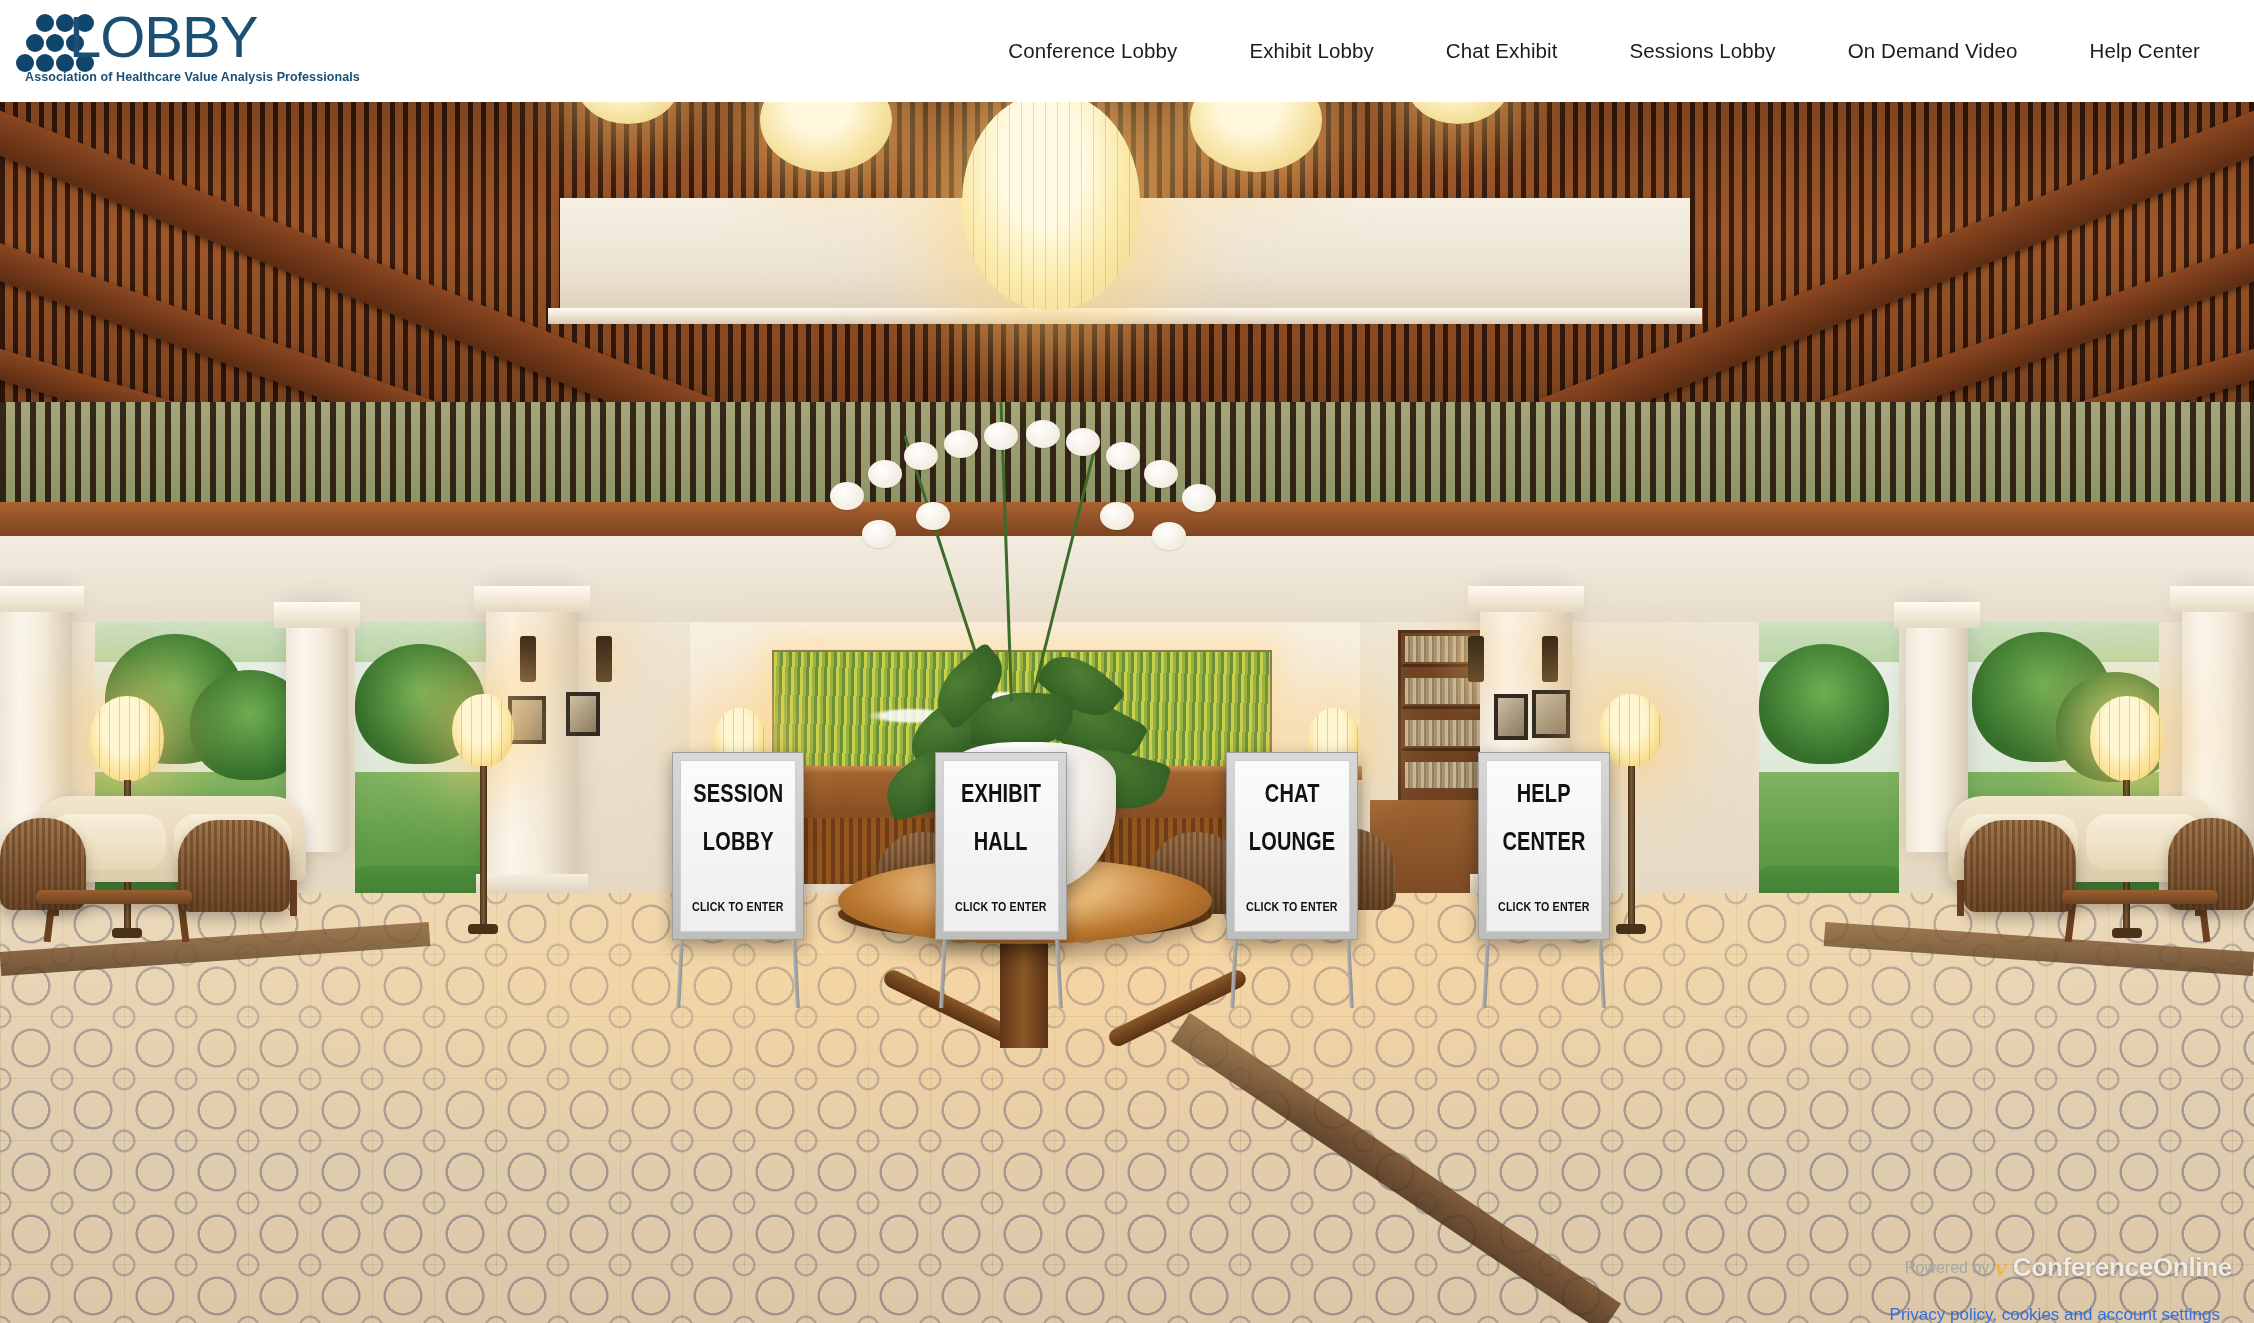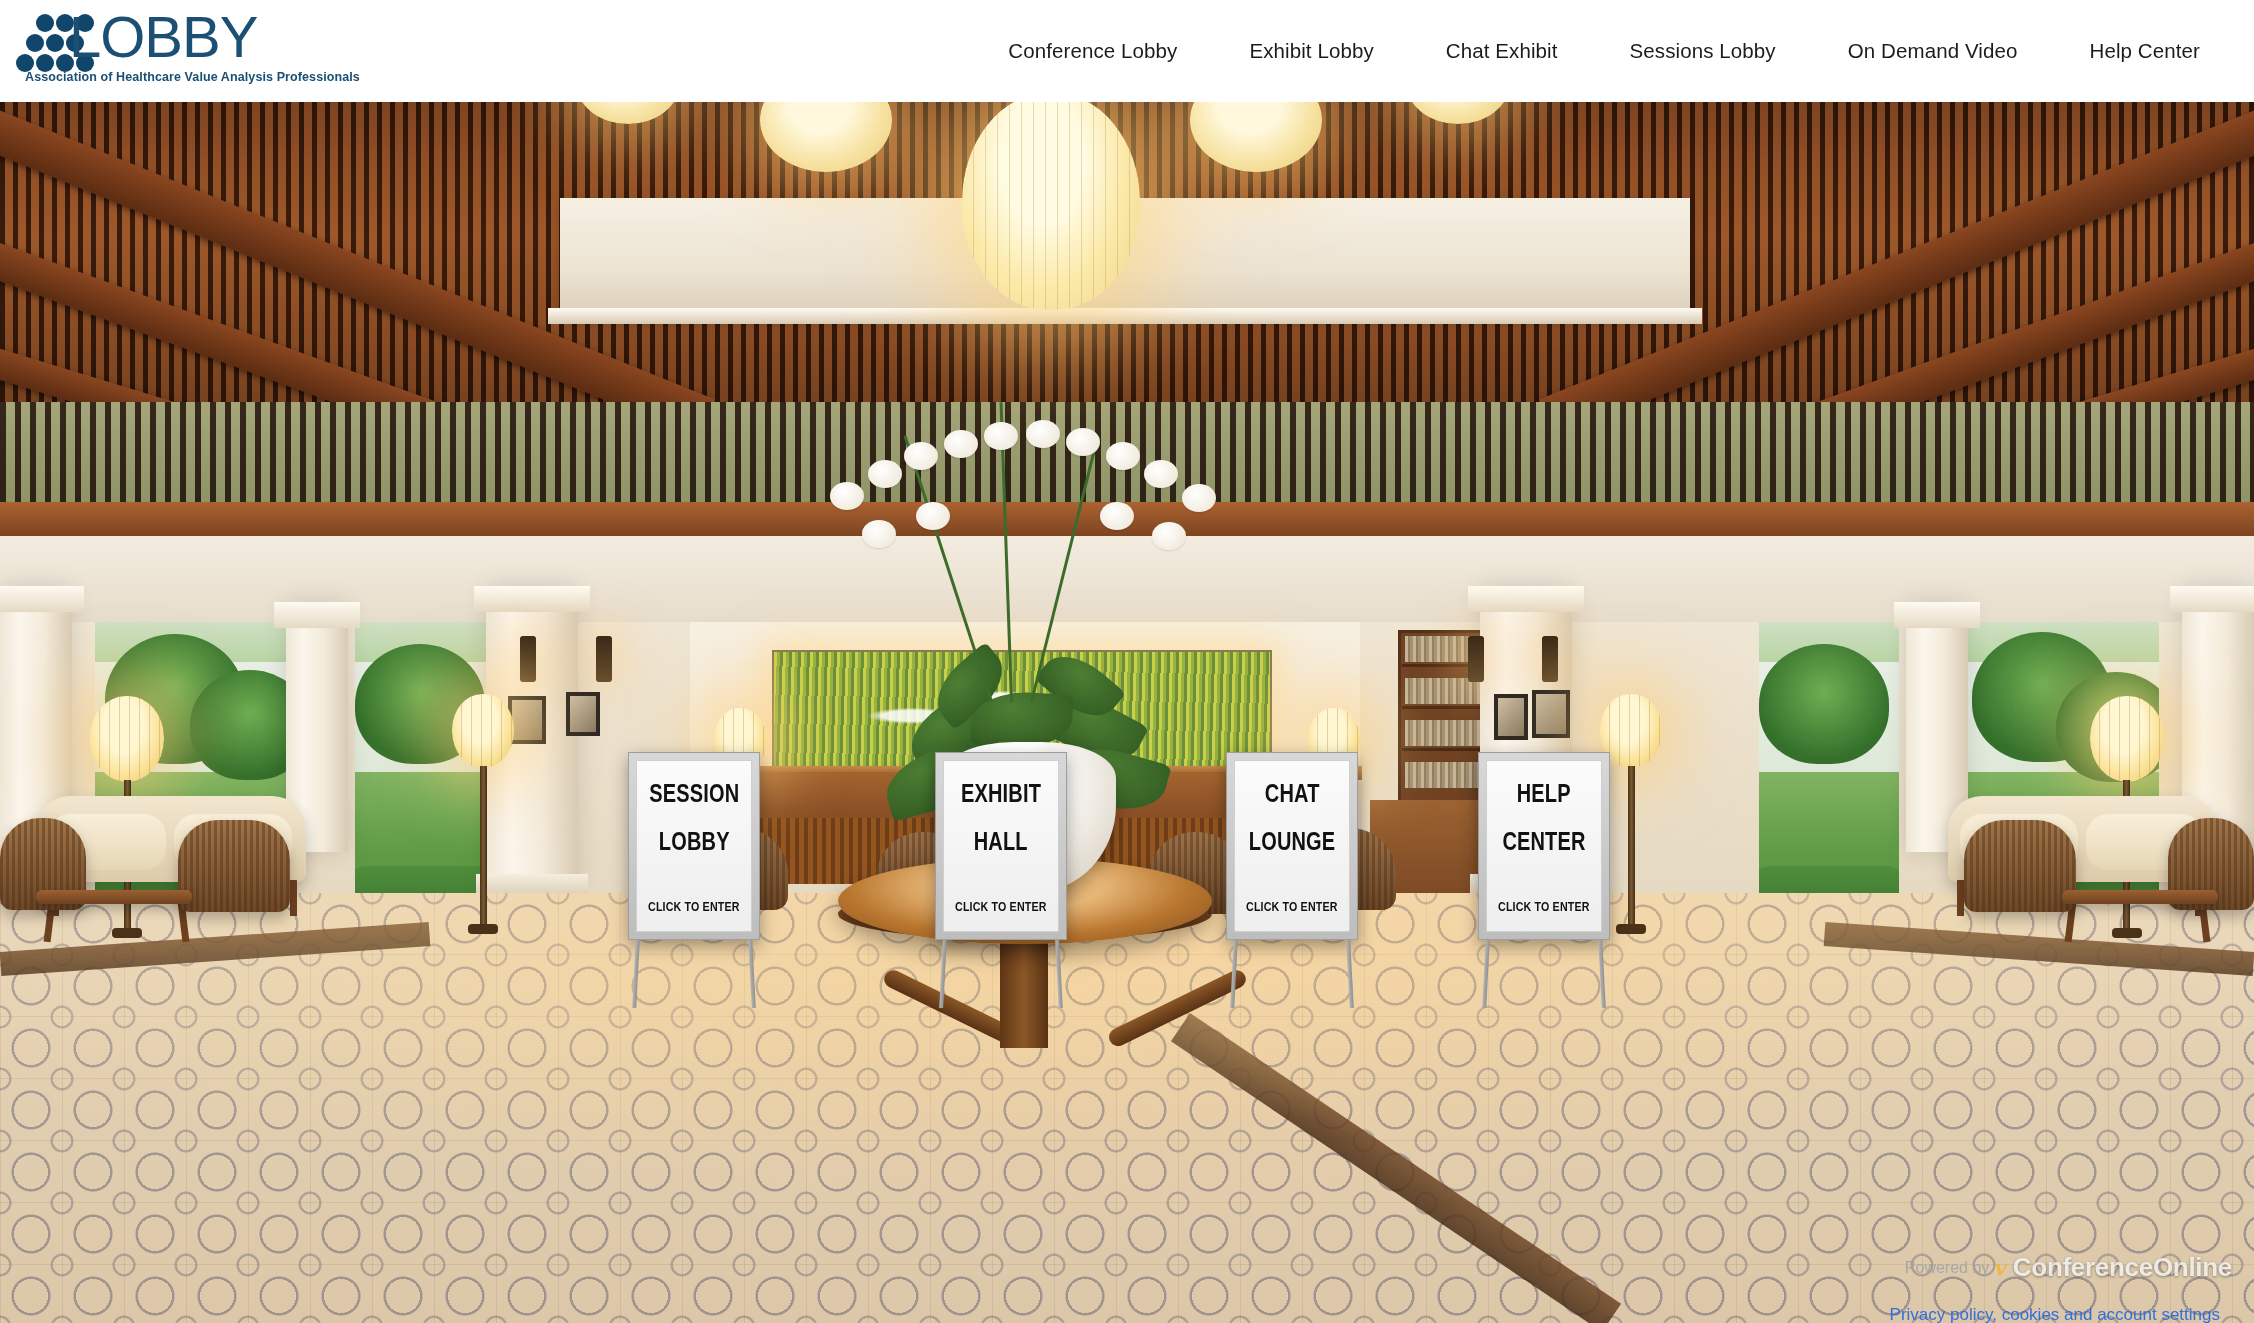--- a/index.html
+++ b/index.html
@@ -666,21 +666,21 @@
   <div class="orchid" style="left:1026px; top:318px;"></div>
   <div class="orchid" style="left:1066px; top:326px;"></div>
   <div class="orchid" style="left:1106px; top:340px;"></div>
   <div class="orchid" style="left:1144px; top:358px;"></div>
   <div class="orchid" style="left:1182px; top:382px;"></div>
   <div class="orchid" style="left:862px;  top:418px;"></div>
   <div class="orchid" style="left:916px;  top:400px;"></div>
   <div class="orchid" style="left:1100px; top:400px;"></div>
   <div class="orchid" style="left:1152px; top:420px;"></div>
 
-  <div class="sign" style="left:628px; top:650px;">
+  <div class="sign" style="left:672px; top:650px;">
     <div class="sign-frame">
       <div class="sign-face">
         <span class="sign-l1">SESSION</span>
         <span class="sign-l2">LOBBY</span>
         <span class="sign-cta">CLICK TO ENTER</span>
       </div>
     </div>
     <div class="sign-legs">
       <span class="lgl"></span>
         <span class="lgr"></span>

